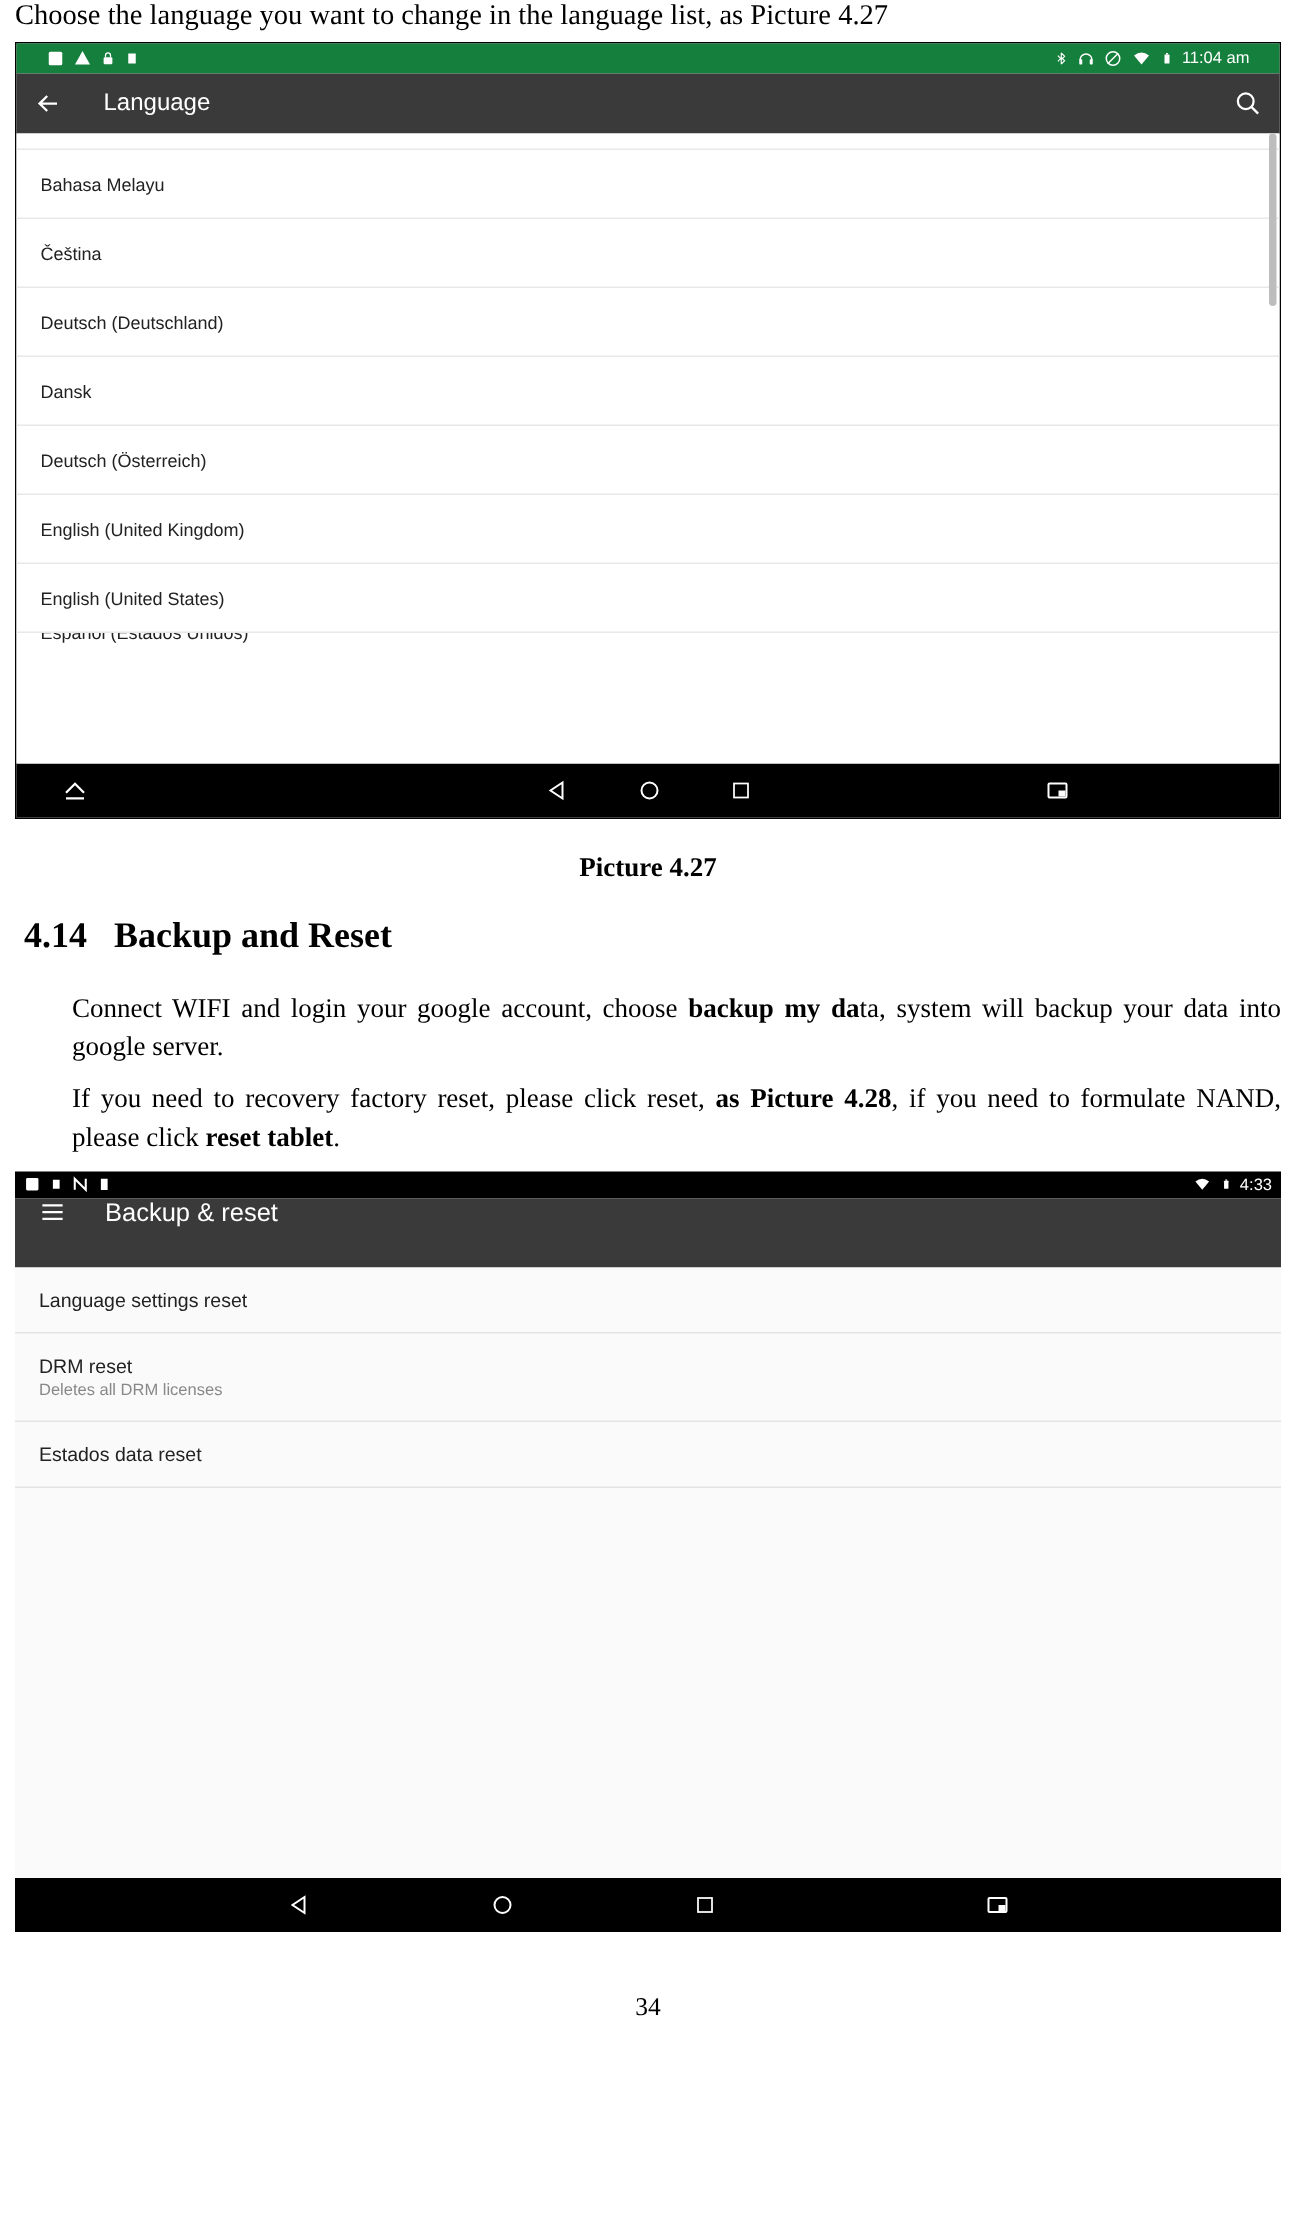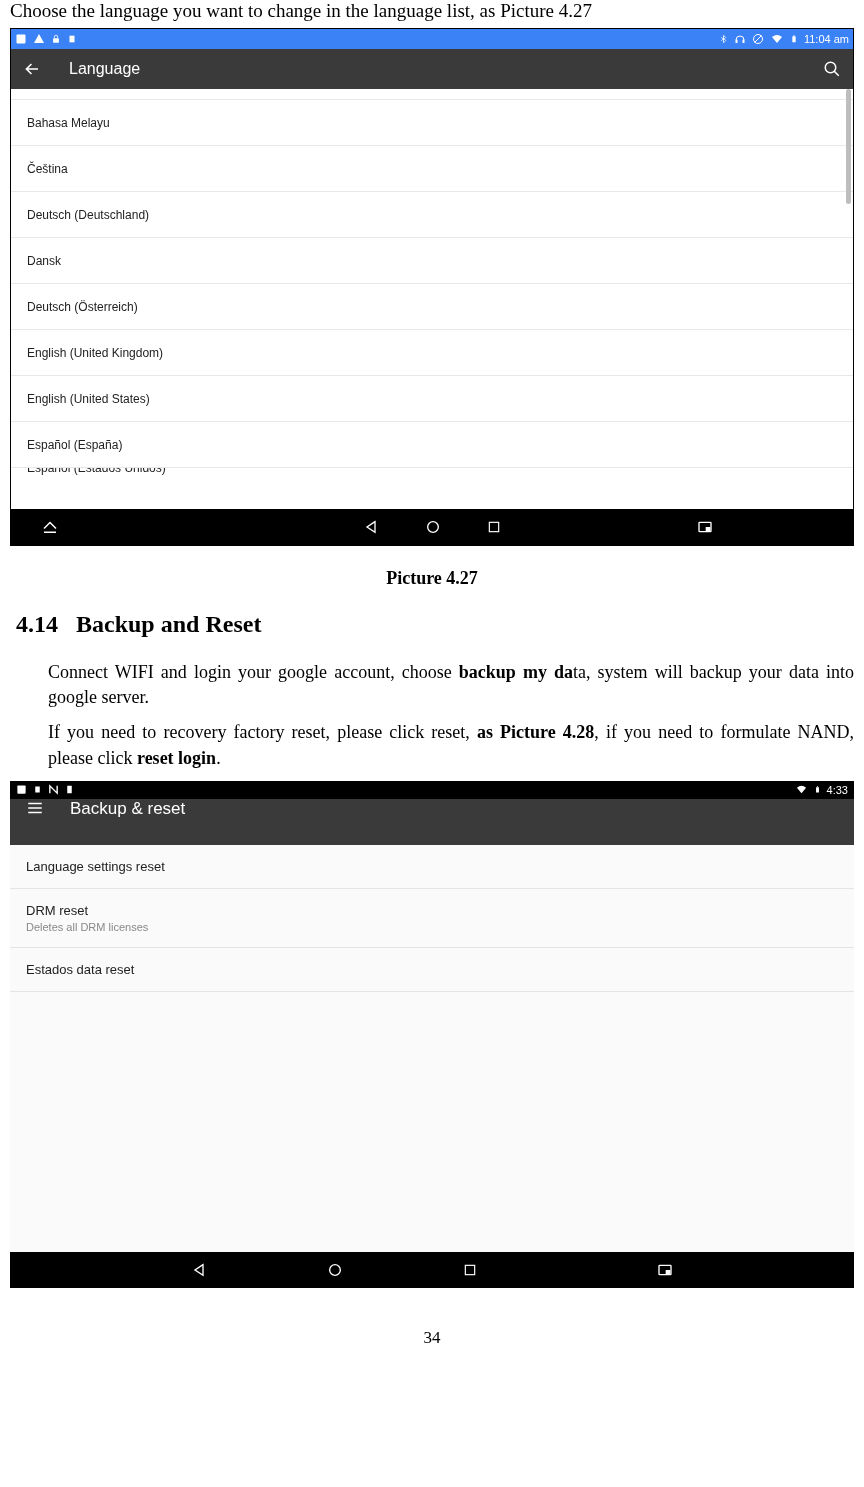--- a/index.html
+++ b/index.html
@@ -17,25 +17,25 @@
 
   
   .shot1 {
     width: 844px;
     border: 1px solid #000;
     background: #fff;
     font-family: "Helvetica Neue", Arial, sans-serif;
   }
   .statusbar1 {
     height: 20px;
-    background: #3b82f6;
+    background: #15803d;
     display: flex;
     justify-content: space-between;
     align-items: center;
-    padding: 0 4px;
+    padding: 0 20px;
     color: #fff;
     font-size: 11px;
   }
   .statusbar-left, .statusbar-right { display: flex; gap: 6px; align-items: center; }
   .statusbar-right svg, .statusbar-left svg { display: block; }
 
   .appbar1 {
     height: 40px;
     background: #3a3a3a;
     display: flex;
@@ -223,23 +223,20 @@
       </div>
     <div class="lang-item">
         <span>Deutsch (Österreich)</span>
       </div>
     <div class="lang-item">
         <span>English (United Kingdom)</span>
       </div>
     <div class="lang-item">
         <span>English (United States)</span>
       </div>
-    <div class="lang-item">
-        <span>Español (España)</span>
-      </div>
     <div class="lang-item last">
         <span>Español (Estados Unidos)</span>
       </div>
   </div>
 
   <div class="navbar">
     <div class="navbar-wrap">
       <svg width="18" height="18" viewBox="0 0 24 24" fill="none" stroke="#fff" stroke-width="2" style="position:absolute; left:30px;">
           <path d="M4 14 L12 6 L20 14"></path>
           <line x1="4" y1="19" x2="20" y2="19"></line>
@@ -265,21 +262,21 @@
 
 <h2 class="section-heading">
   <span class="num">4.14</span><span>Backup and Reset</span>
 </h2>
 
 <p class="body-para">
   <span>Connect WIFI and login your google account, choose </span><span class="bold">backup my da</span><span>ta, system will backup your data into google server.</span>
 </p>
 
 <p class="body-para">
-  <span>If you need to recovery factory reset, please click reset, </span><span class="bold">as Picture 4.28</span><span>, if you need to formulate NAND, please click </span><span class="bold">reset login</span><span>.</span>
+  <span>If you need to recovery factory reset, please click reset, </span><span class="bold">as Picture 4.28</span><span>, if you need to formulate NAND, please click </span><span class="bold">reset tablet</span><span>.</span>
 </p>
 
 <div class="shot2">
 
   <div class="statusbar2">
     <div class="statusbar-left">
       <svg width="11" height="11" viewBox="0 0 24 24" fill="#fff">
           <rect x="3" y="3" width="18" height="18" rx="2"></rect>
         </svg>
       <svg width="9" height="11" viewBox="0 0 24 24" fill="#fff">

